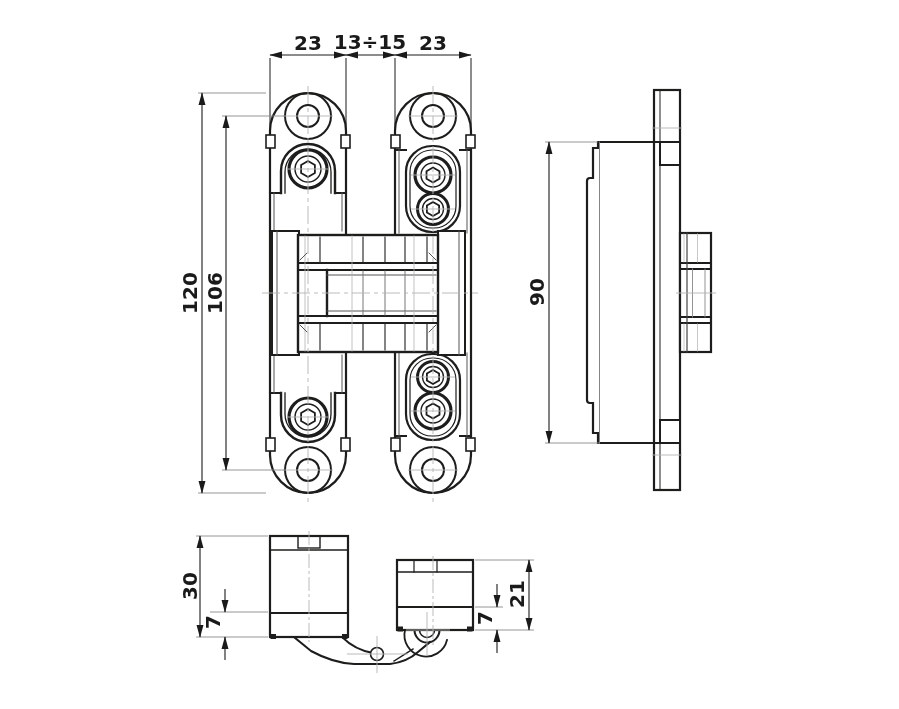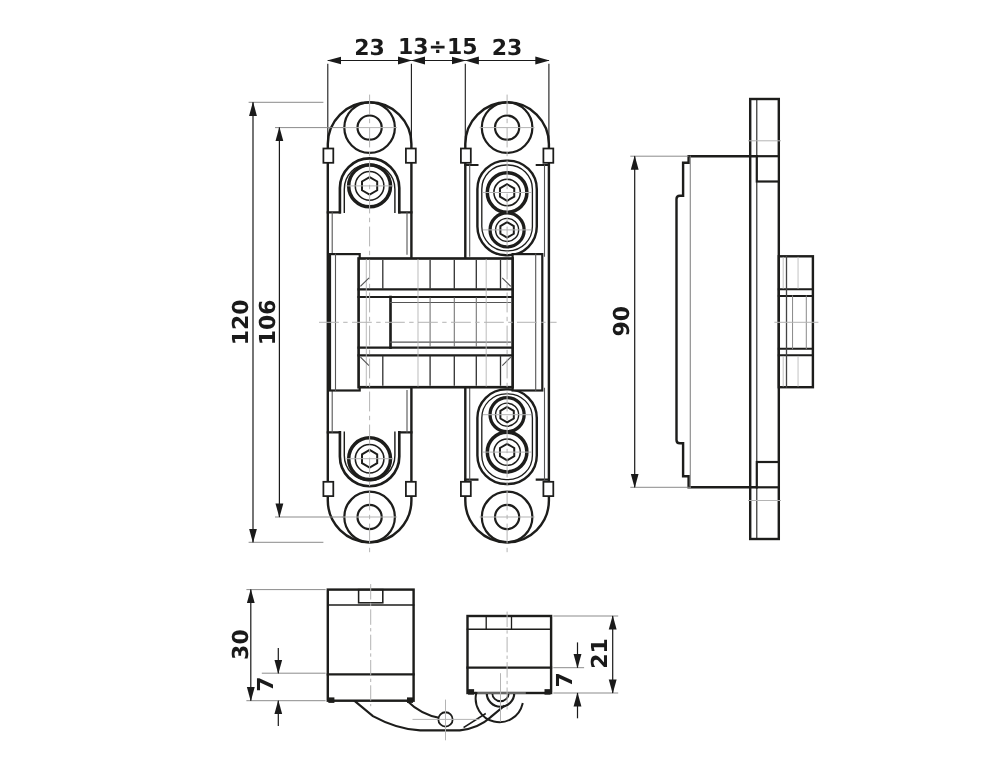--- a/index.html
+++ b/index.html
@@ -1,16 +1,16 @@
 <!DOCTYPE html>
 <html><head>
 <meta charset="utf-8">
 <style>
   html,body{margin:0;padding:0;background:#ffffff;}
-  .stage{width:781px;height:709px;background:#ffffff;position:relative;overflow:hidden;margin-left:28px;}
+  .stage{width:781px;height:709px;background:#ffffff;position:relative;overflow:hidden;}
   svg{display:block;}
   text{font-family:"DejaVu Sans","Liberation Sans",sans-serif;font-weight:bold;fill:#1a1a1a;}
   .dimtxt{font-size:20px;}
 </style>
 </head>
 <body>
 
 <div class="stage">
 <svg width="899" height="709" viewBox="0 0 899 709">
   <defs>

